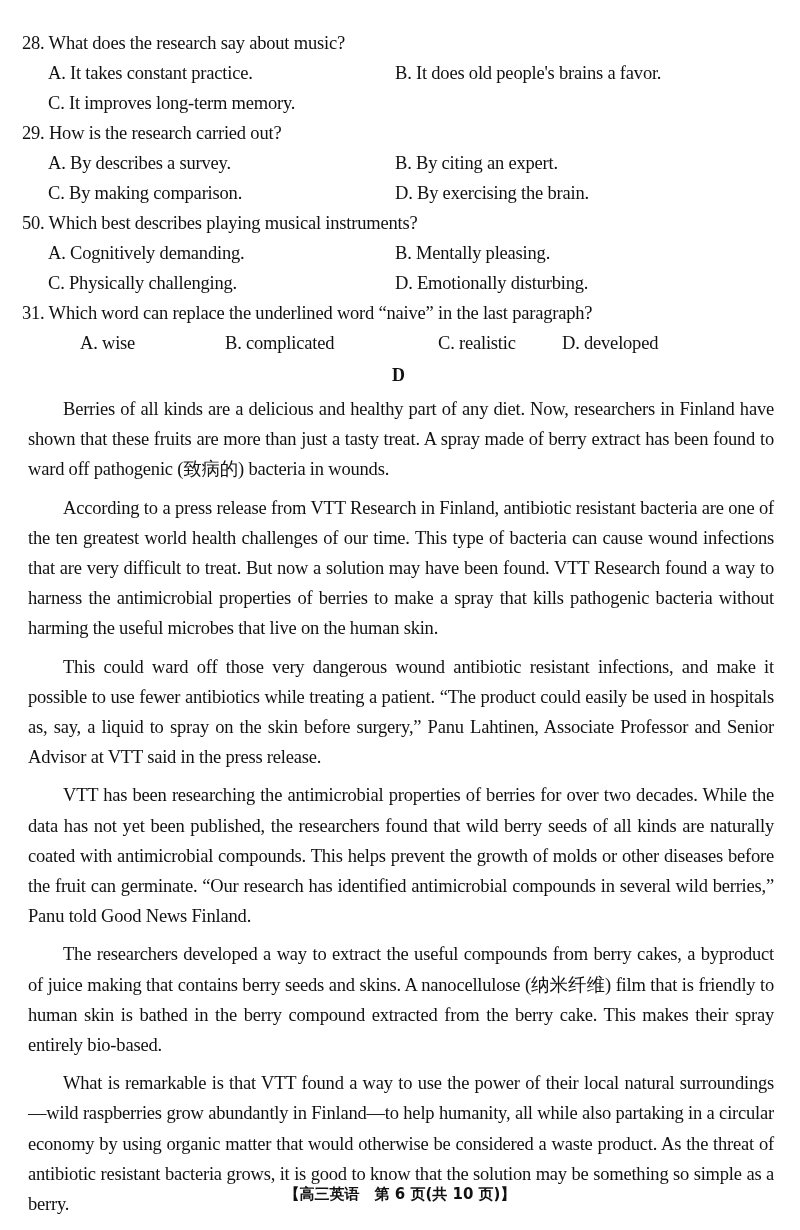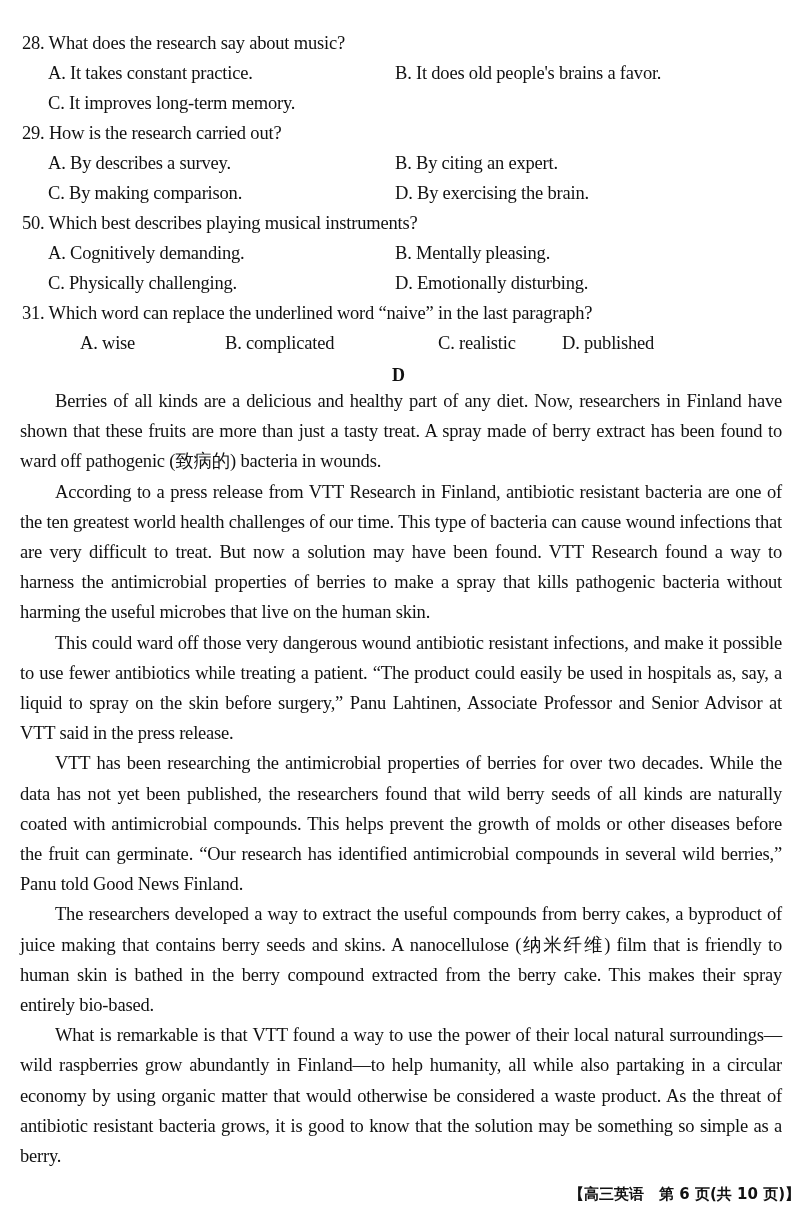--- a/index.html
+++ b/index.html
@@ -58,32 +58,32 @@
     font-size: 18px;
   }
 
   .passage {
     position: absolute;
     left: 20px;
     top: 386px;
     width: 762px;
   }
   .para {
-    margin: 0;
+    margin: 8px;
     line-height: 30.2px;
     text-align: justify;
     text-indent: 35px;
     hyphens: none;
   }
   .footer {
     position: absolute;
     left: 0;
     width: 800px;
     top: 1185px;
-    text-align: right;
+    text-align: center;
     font-family: "DejaVu Sans", "Liberation Sans", sans-serif;
     font-size: 15px;
     font-weight: bold;
     letter-spacing: 0;
   }
 </style>
 </head>
 <body>
 
 <div class="page">
@@ -122,21 +122,21 @@
       <span class="opt opt-b2">D. Emotionally disturbing.</span>
     </div>
   </div>
 
   <div class="q-block" style="top:298px;">
     <div class="q-stem">31. Which word can replace the underlined word “naive” in the last paragraph?</div>
     <div class="q-row">
       <span class="opt opt-a4">A. wise</span>
       <span class="opt opt-b4">B. complicated</span>
       <span class="opt opt-c4">C. realistic</span>
-      <span class="opt opt-d4">D. published</span>
+      <span class="opt opt-d4">D. developed</span>
     </div>
   </div>
 
   <div class="section-letter">D</div>
 
   <div class="passage">
     <p class="para">Berries of all kinds are a delicious and healthy part of any diet. Now, researchers in Finland have shown that these fruits are more than just a tasty treat. A spray made of berry extract has been found to ward off pathogenic (致病的) bacteria in wounds.</p>
     <p class="para">According to a press release from VTT Research in Finland, antibiotic resistant bacteria are one of the ten greatest world health challenges of our time. This type of bacteria can cause wound infections that are very difficult to treat. But now a solution may have been found. VTT Research found a way to harness the antimicrobial properties of berries to make a spray that kills pathogenic bacteria without harming the useful microbes that live on the human skin.</p>
     <p class="para">This could ward off those very dangerous wound antibiotic resistant infections, and make it possible to use fewer antibiotics while treating a patient. “The product could easily be used in hospitals as, say, a liquid to spray on the skin before surgery,” Panu Lahtinen, Associate Professor and Senior Advisor at VTT said in the press release.</p>
     <p class="para">VTT has been researching the antimicrobial properties of berries for over two decades. While the data has not yet been published, the researchers found that wild berry seeds of all kinds are naturally coated with antimicrobial compounds. This helps prevent the growth of molds or other diseases before the fruit can germinate. “Our research has identified antimicrobial compounds in several wild berries,” Panu told Good News Finland.</p>

